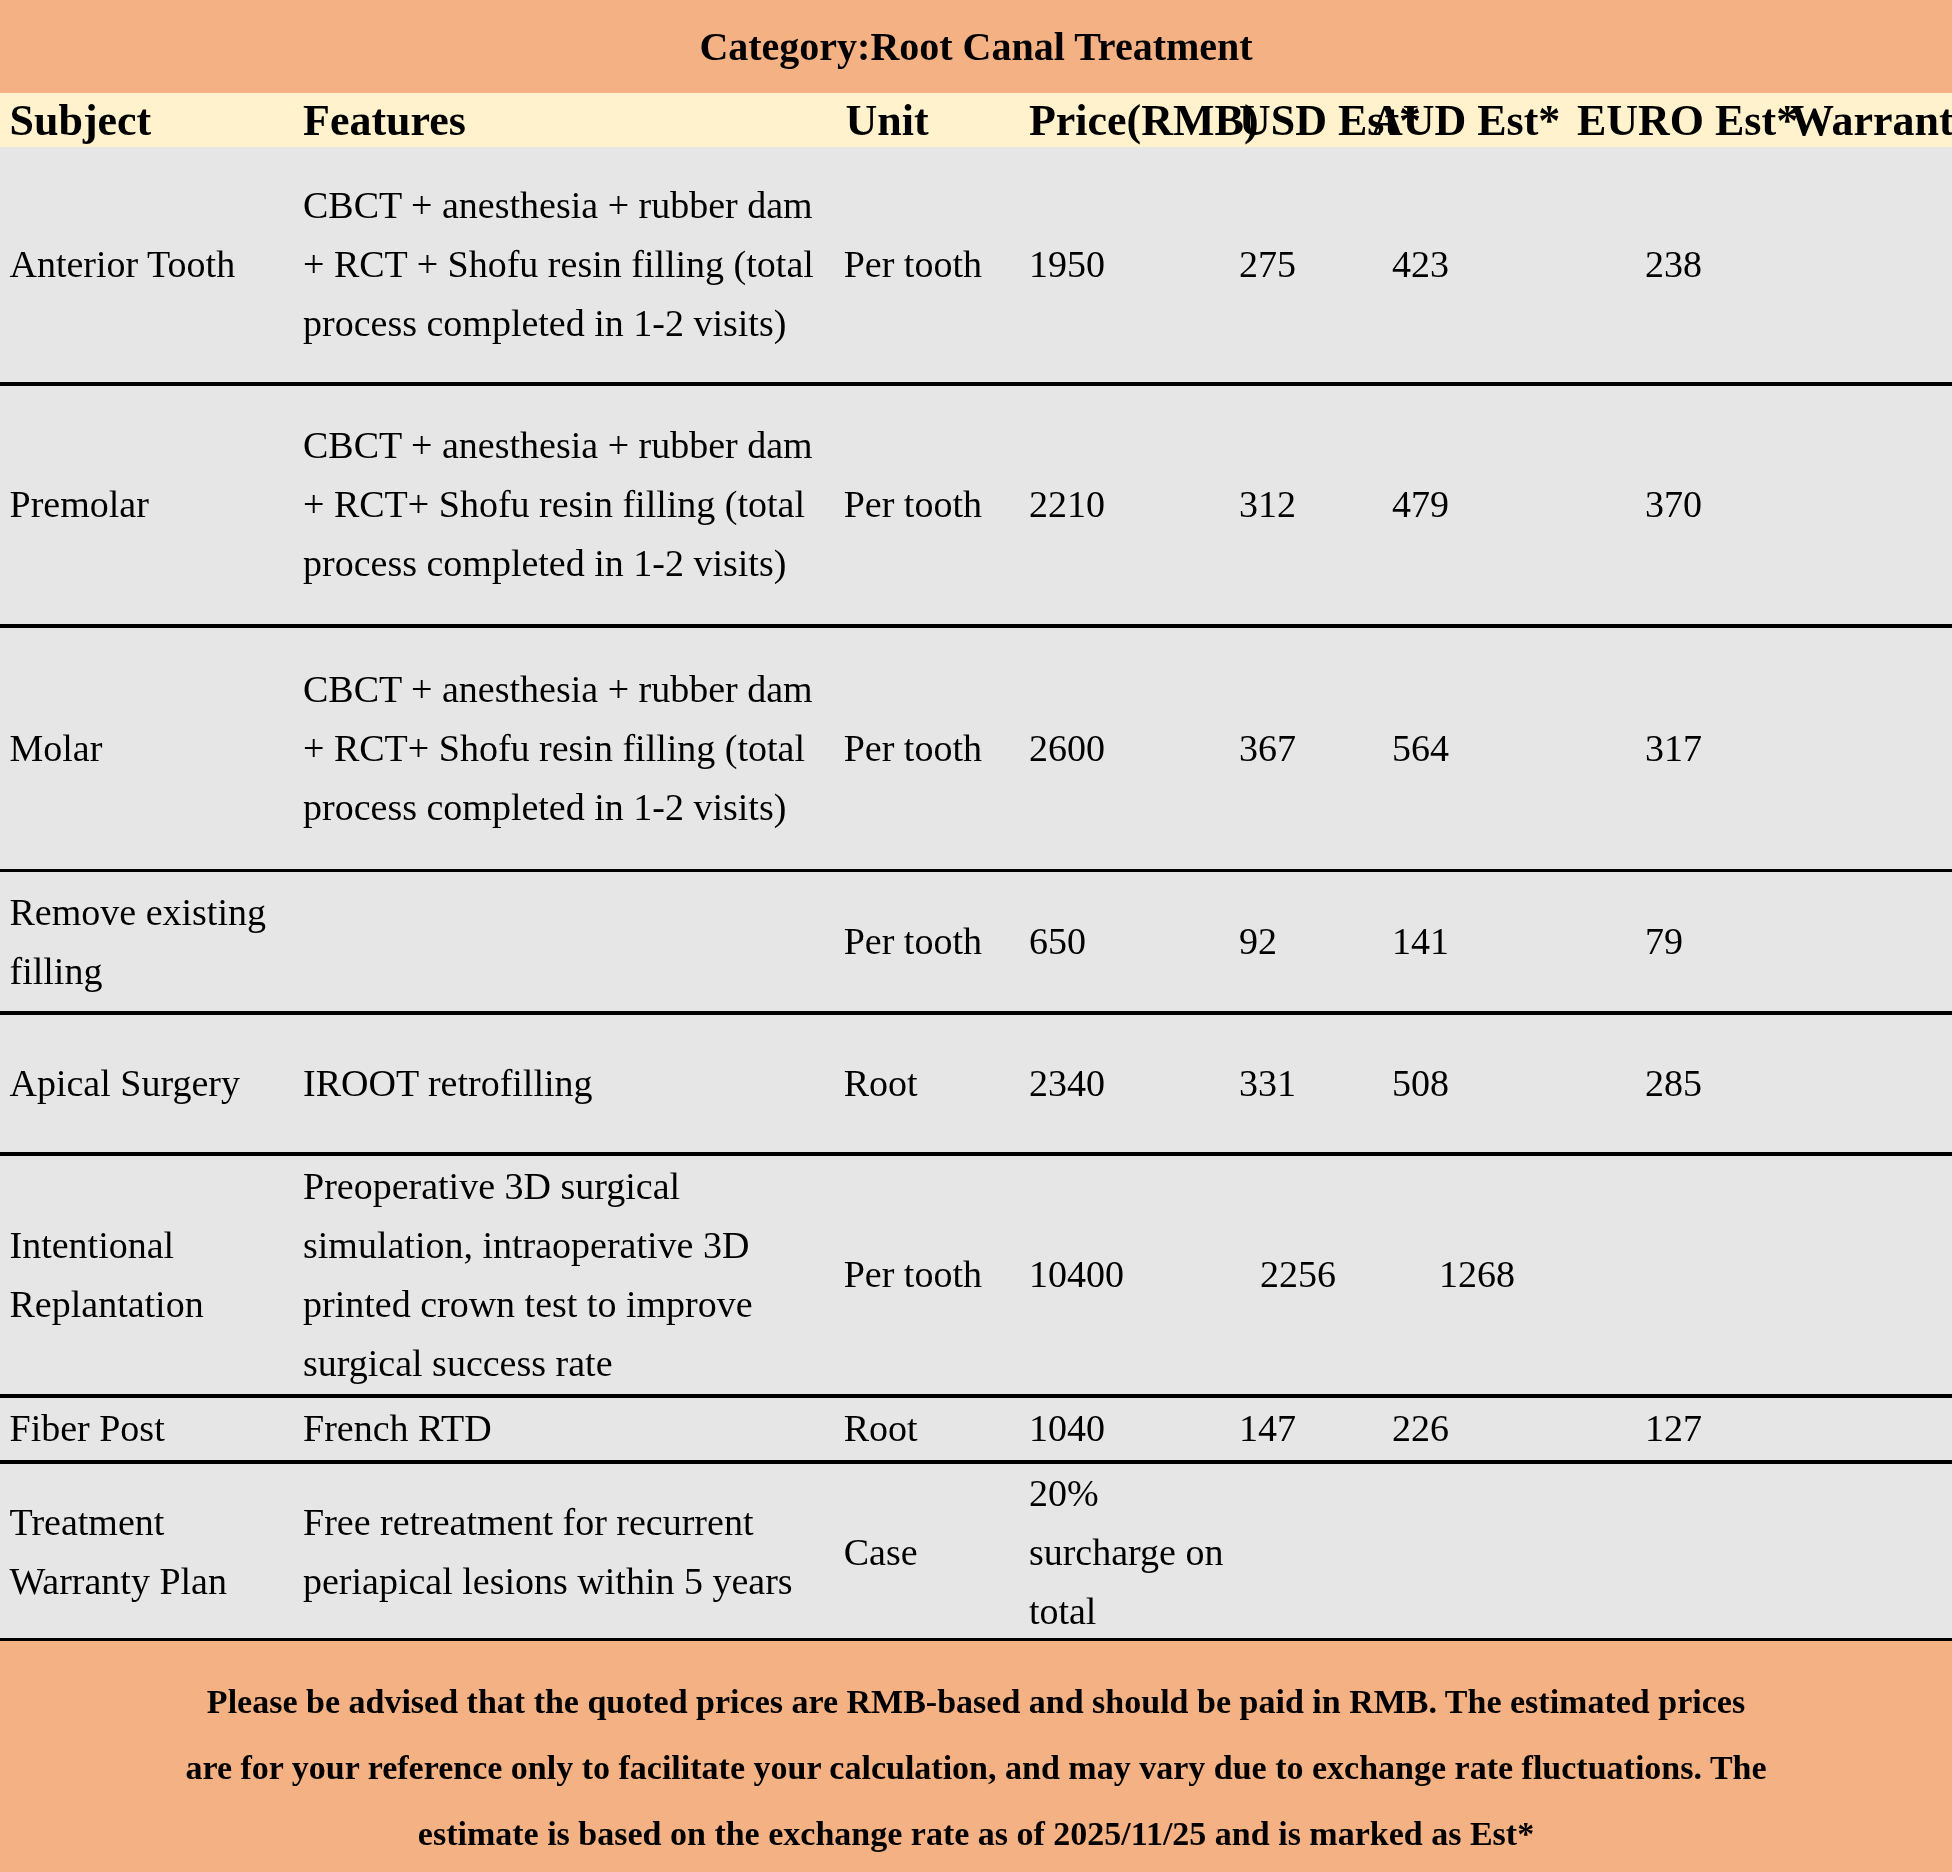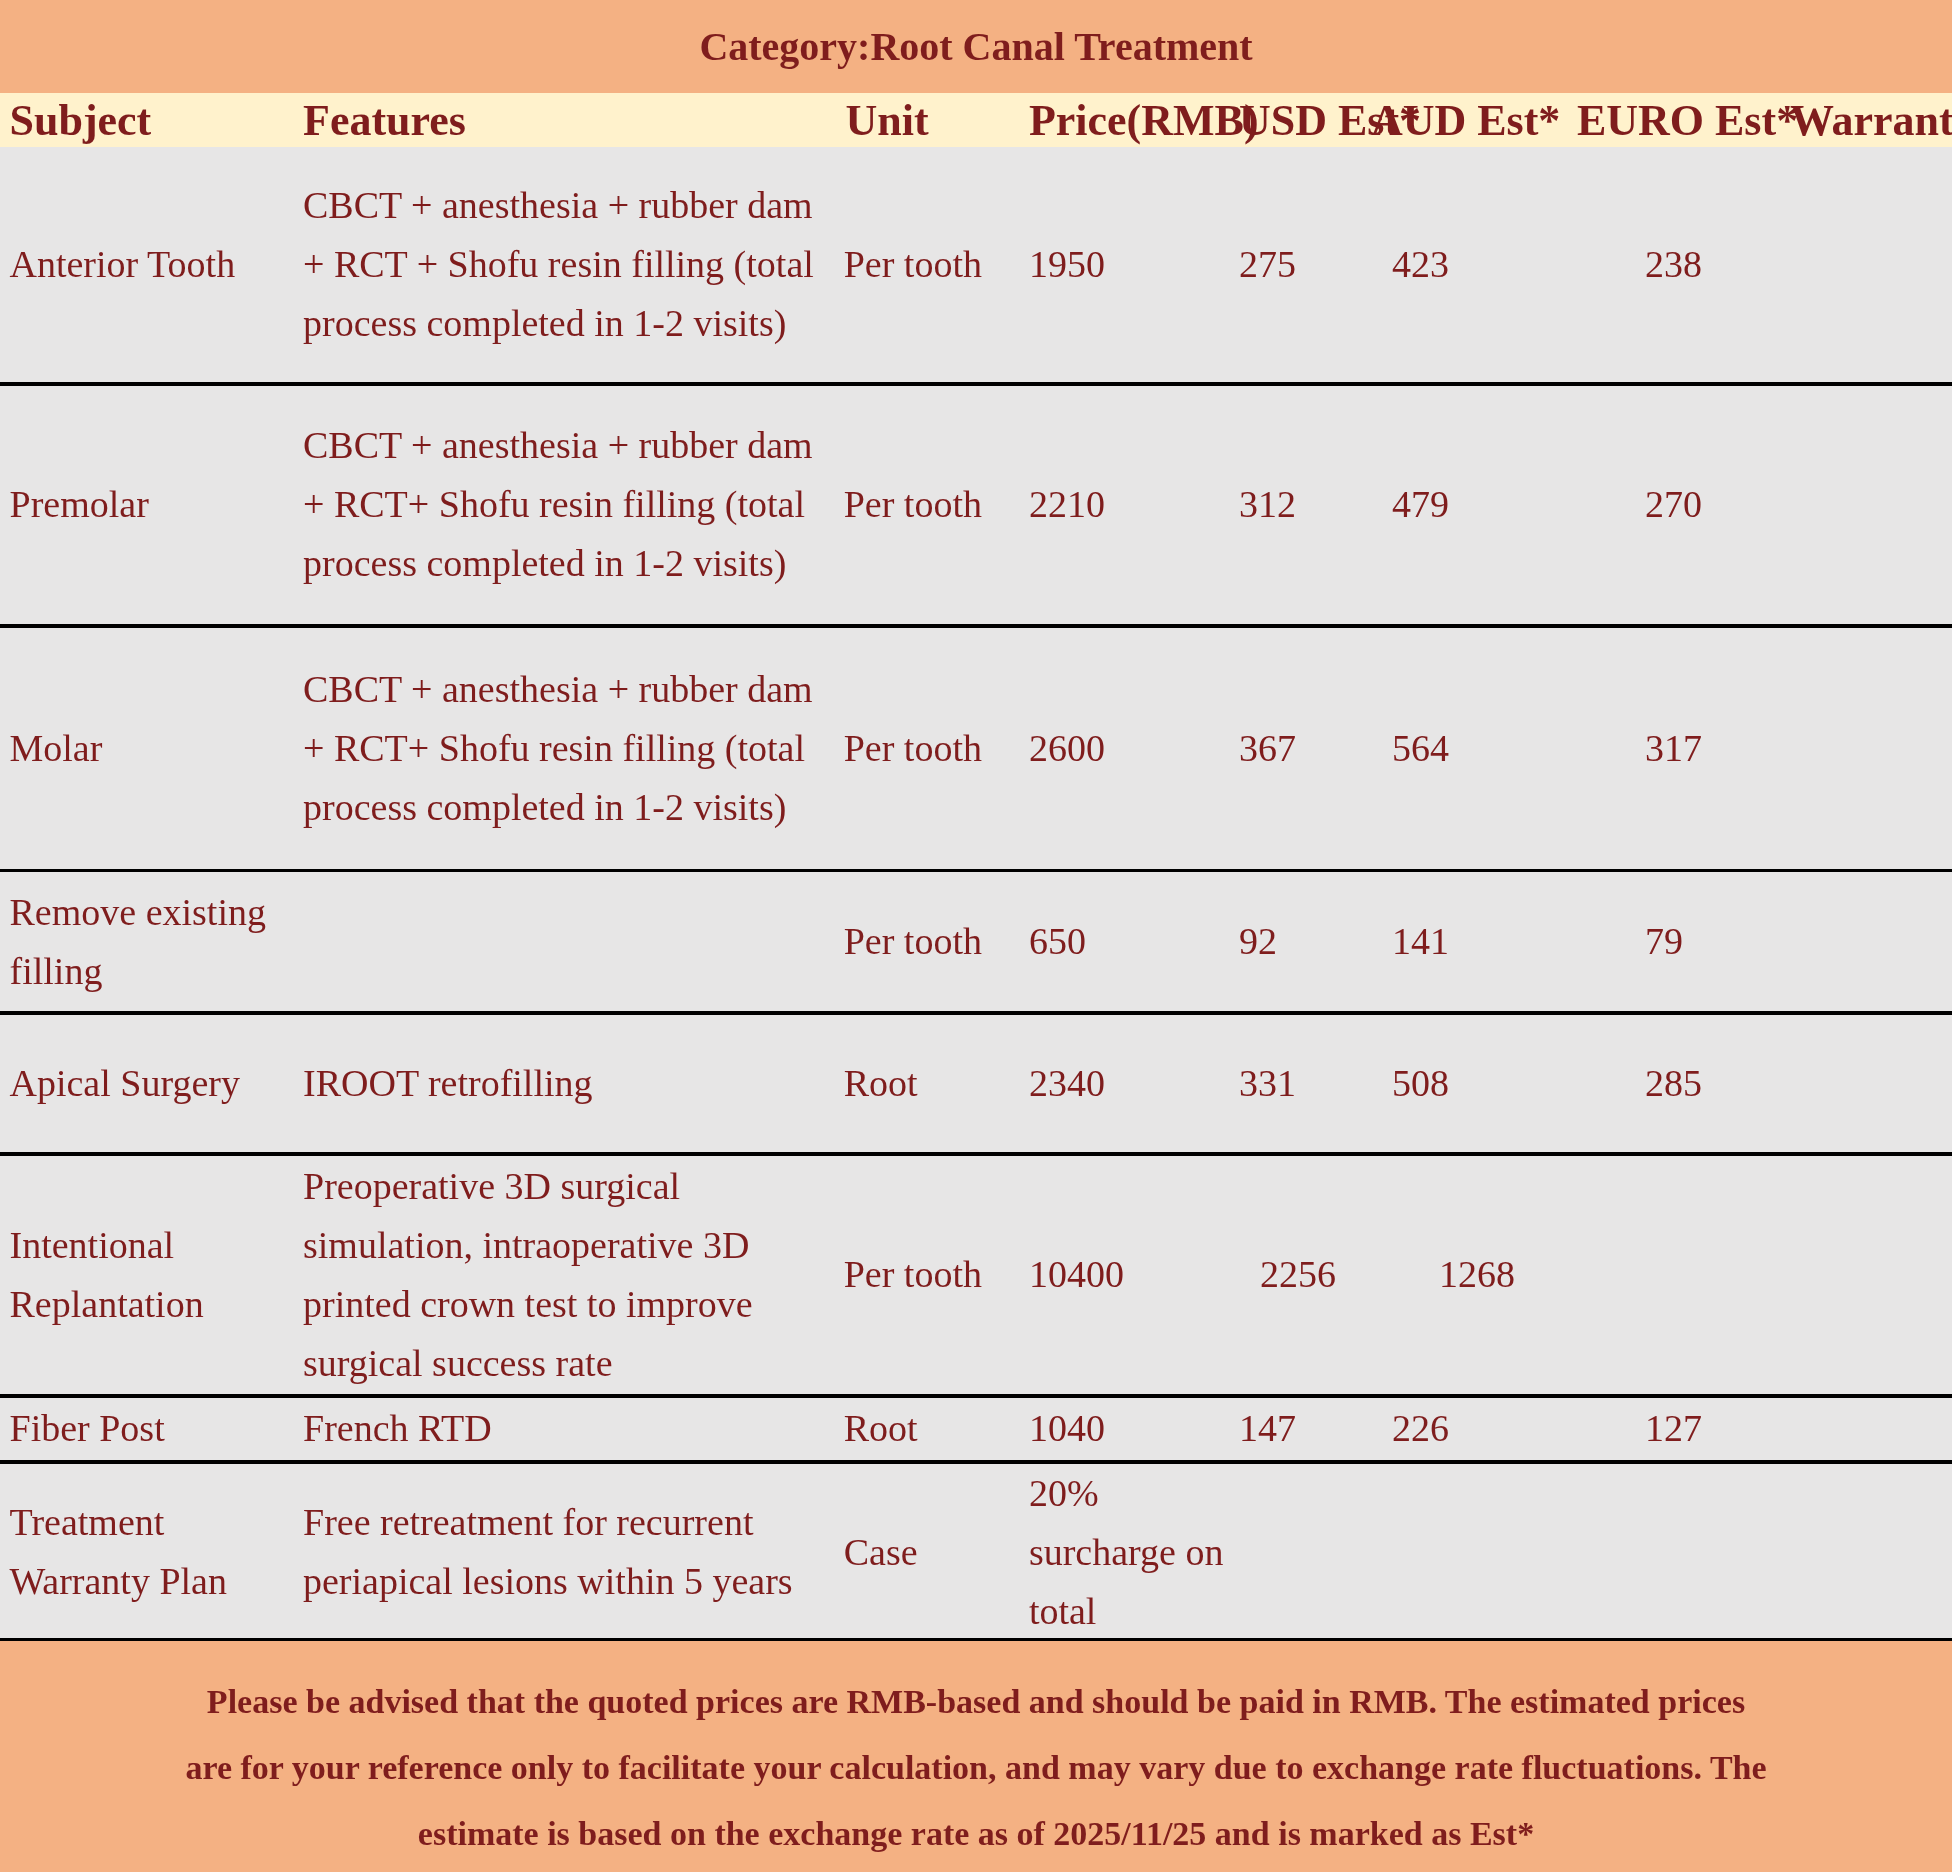--- a/index.html
+++ b/index.html
@@ -1,20 +1,20 @@
 <!DOCTYPE html>
 <html style="font-size:15px"><head>
 <meta charset="utf-8">
 <style>
   html,body{margin:0;padding:0;}
   body{background:#ffffff;}
   .sheet{
     width:1952px;height:1873px;
     font-family:"Liberation Serif","DejaVu Serif",serif;
-    color:#7f1d1d;background:#FFF2CC;overflow:hidden;
+    color:#000000;background:#FFF2CC;overflow:hidden;
   }
   .title-bar{
     height:93px;background:#F4B183;
     display:flex;align-items:center;justify-content:center;
     font-weight:bold;font-size:40px;
   }
   .grid{display:grid;grid-template-columns:303px 535px 189px 210px 132px 206px 213px 164px;}
   .head-row{
     height:54px;background:#FFF2CC;font-weight:bold;font-size:44px;
   }
@@ -79,21 +79,21 @@
   </div>
   <div class="sep"></div>
 
   <div class="grid row rh2">
     <div class="cell c0">Premolar</div>
     <div class="cell c1">CBCT + anesthesia + rubber dam + RCT+ Shofu resin filling (total process completed in 1-2 visits)</div>
     <div class="cell c2">Per tooth</div>
     <div class="cell c3">2210</div>
     <div class="cell c4">312</div>
     <div class="cell c5">479</div>
-    <div class="cell c6">270</div>
+    <div class="cell c6">370</div>
     <div class="cell c7"></div>
   </div>
   <div class="sep"></div>
 
   <div class="grid row rh3">
     <div class="cell c0">Molar</div>
     <div class="cell c1">CBCT + anesthesia + rubber dam + RCT+ Shofu resin filling (total process completed in 1-2 visits)</div>
     <div class="cell c2">Per tooth</div>
     <div class="cell c3">2600</div>
     <div class="cell c4">367</div>

